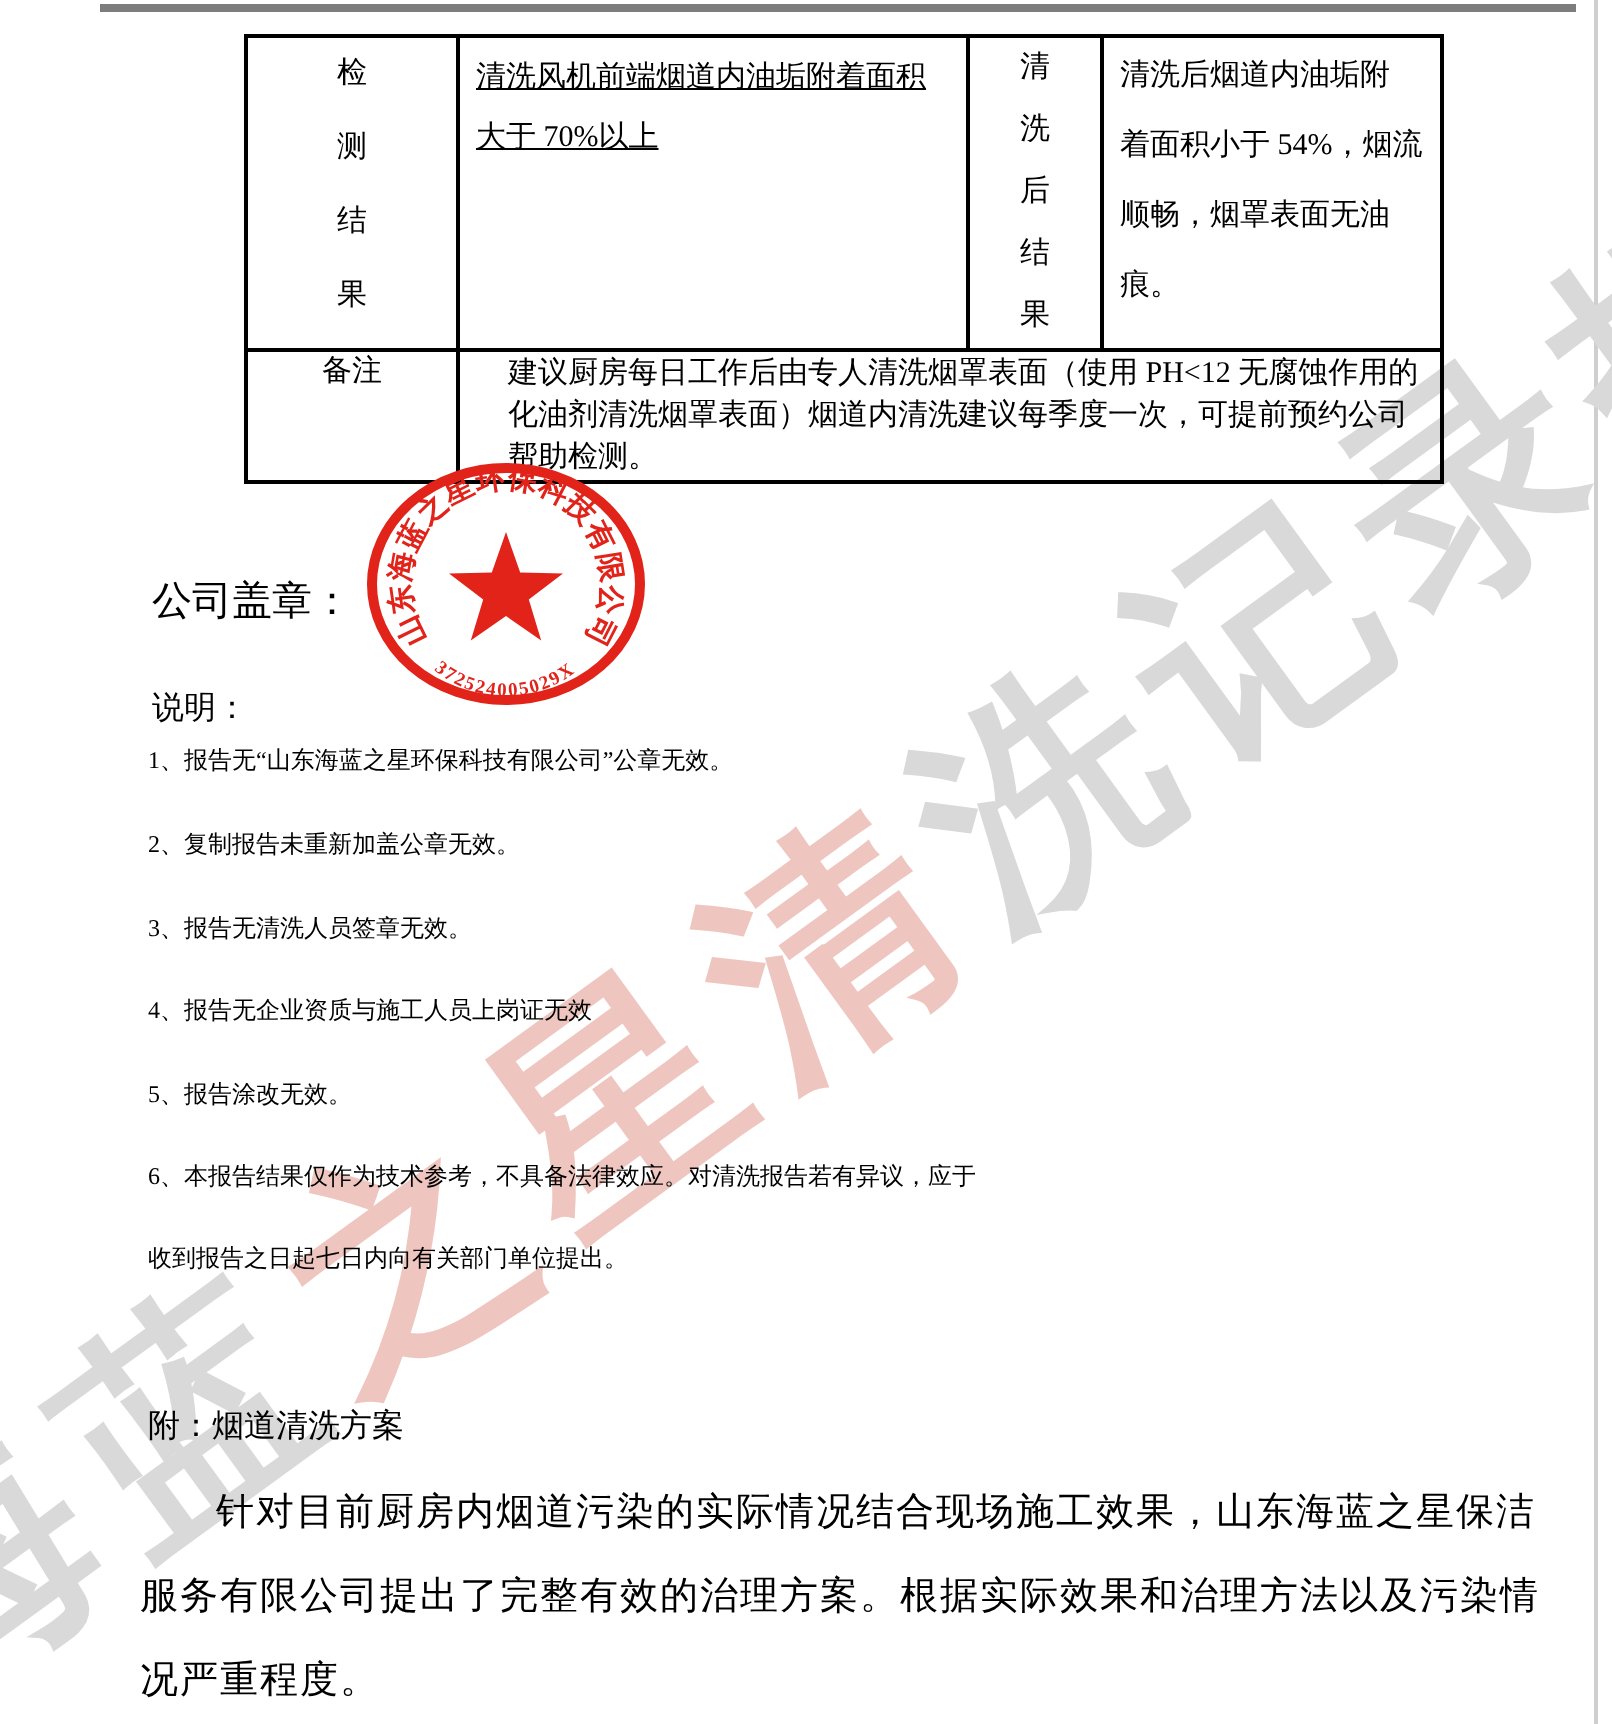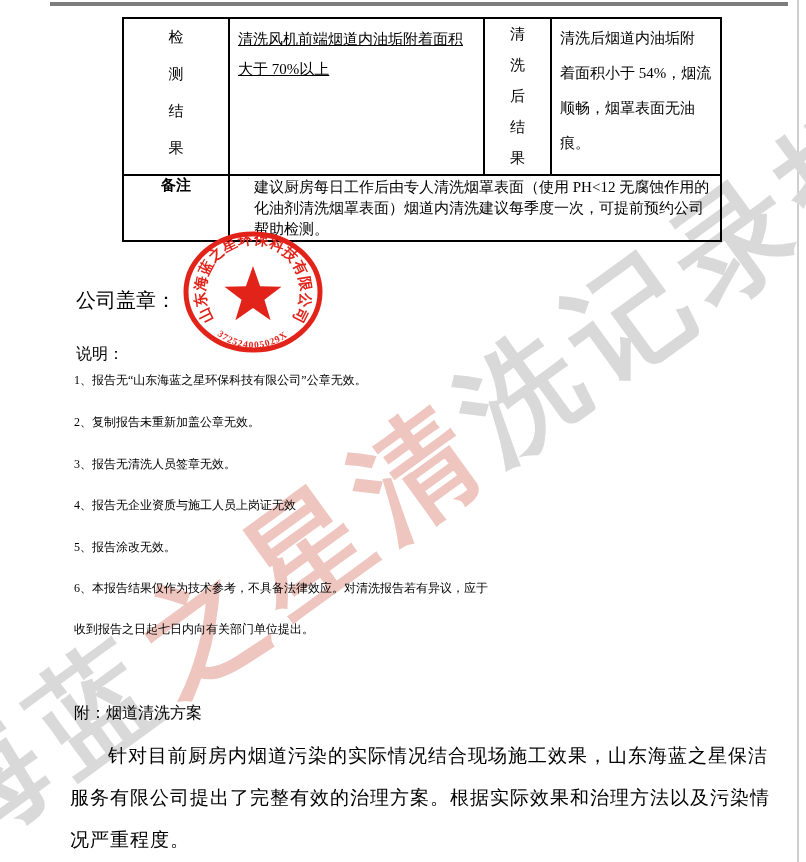--- a/index.html
+++ b/index.html
@@ -32,21 +32,21 @@
   table.result td { border:2px solid #000; vertical-align:top; }
   td.c-head { text-align:center; }
   .vchar { line-height:37px; }
   .vchar5 { line-height:31px; }
   td.c2 { padding:5px 8px 0 8px; }
   td.c2 div { line-height:30px;text-decoration:underline; }
   td.c4 { padding:2px 6px 0 8px; }
   td.c4 div { line-height:35px; }
   tr.r1 { height:156px; }
   tr.r2 { height:56px; }
-  td.remark-label { vertical-align:bottom; text-align:center; padding-bottom:3px;font-weight:bold; }
+  td.remark-label { vertical-align:bottom; text-align:center; padding-bottom:3px; }
   td.remark-body { padding:1px 6px 0 24px; }
   td.remark-body div { line-height:21px; }
 
   
   .abs { position:absolute; z-index:2; }
   .sig { top:246px; left:76px; font-size:16px; }
   .sig .name1 { margin-left:73px; }
   .sig .insp  { margin-left:71px; }
   .seal-label { top:287px; left:76px; font-size:20px; }
   .note-title { top:344px; left:76px; font-size:16px; }

